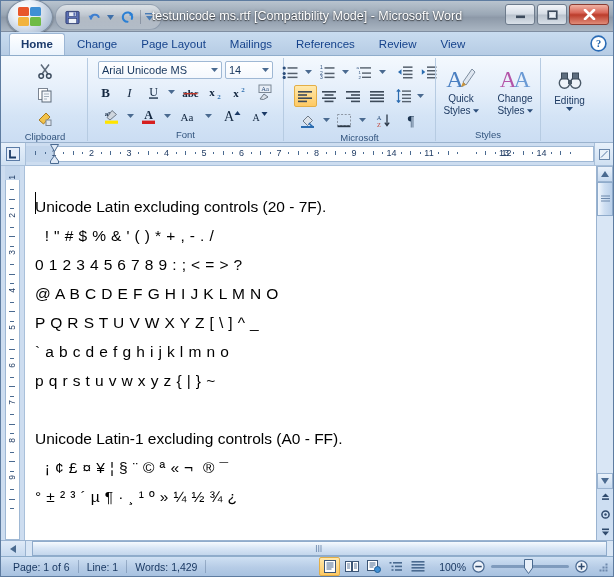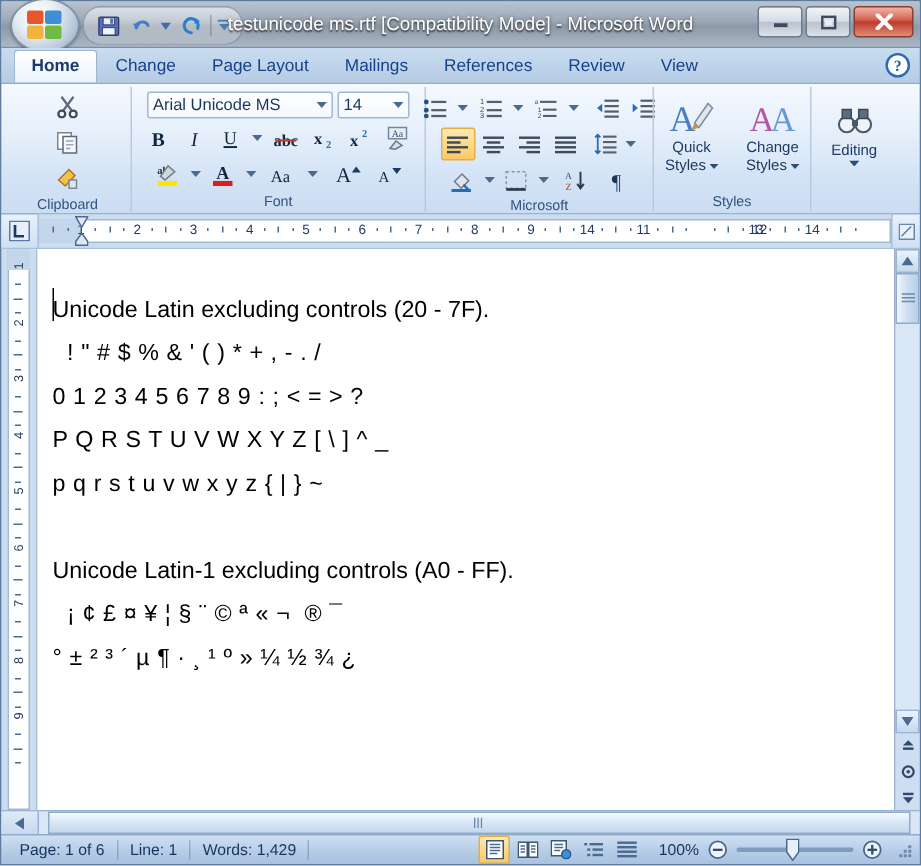--- a/index.html
+++ b/index.html
@@ -792,21 +792,23 @@
           <div class="vtk" style="top: 342.125px; width: 4px; left: 9px;"></div>
         </div>
     </div>
 
     <div class="page-wrap">
       <div class="page" id="docpage">
         <div class="caret"></div>
       <div class="doc-line head">Unicode Latin excluding controls (20 - 7F).</div>
           <div class="doc-line ind"> ! " # $ % &amp; ' ( ) * + , - . /</div>
           <div class="doc-line">0 1 2 3 4 5 6 7 8 9 : ; &lt; = &gt; ?</div>
+          <div class="doc-line">@ A B C D E F G H I J K L M N O</div>
           <div class="doc-line">P Q R S T U V W X Y Z [ \ ] ^ _</div>
+          <div class="doc-line">` a b c d e f g h i j k l m n o</div>
           <div class="doc-line">p q r s t u v w x y z { | } ~</div>
           <div class="blank"></div>
           <div class="doc-line head">Unicode Latin-1 excluding controls (A0 - FF).</div>
           <div class="doc-line ind"> ¡ ¢ £ ¤ ¥ ¦ § ¨ © ª « ¬ ­ ® ¯</div>
           <div class="doc-line">° ± ² ³ ´ µ ¶ · ¸ ¹ º » ¼ ½ ¾ ¿</div>
         </div>
     </div>
 
     <div class="vsb">
       <div class="sb-arrow">

